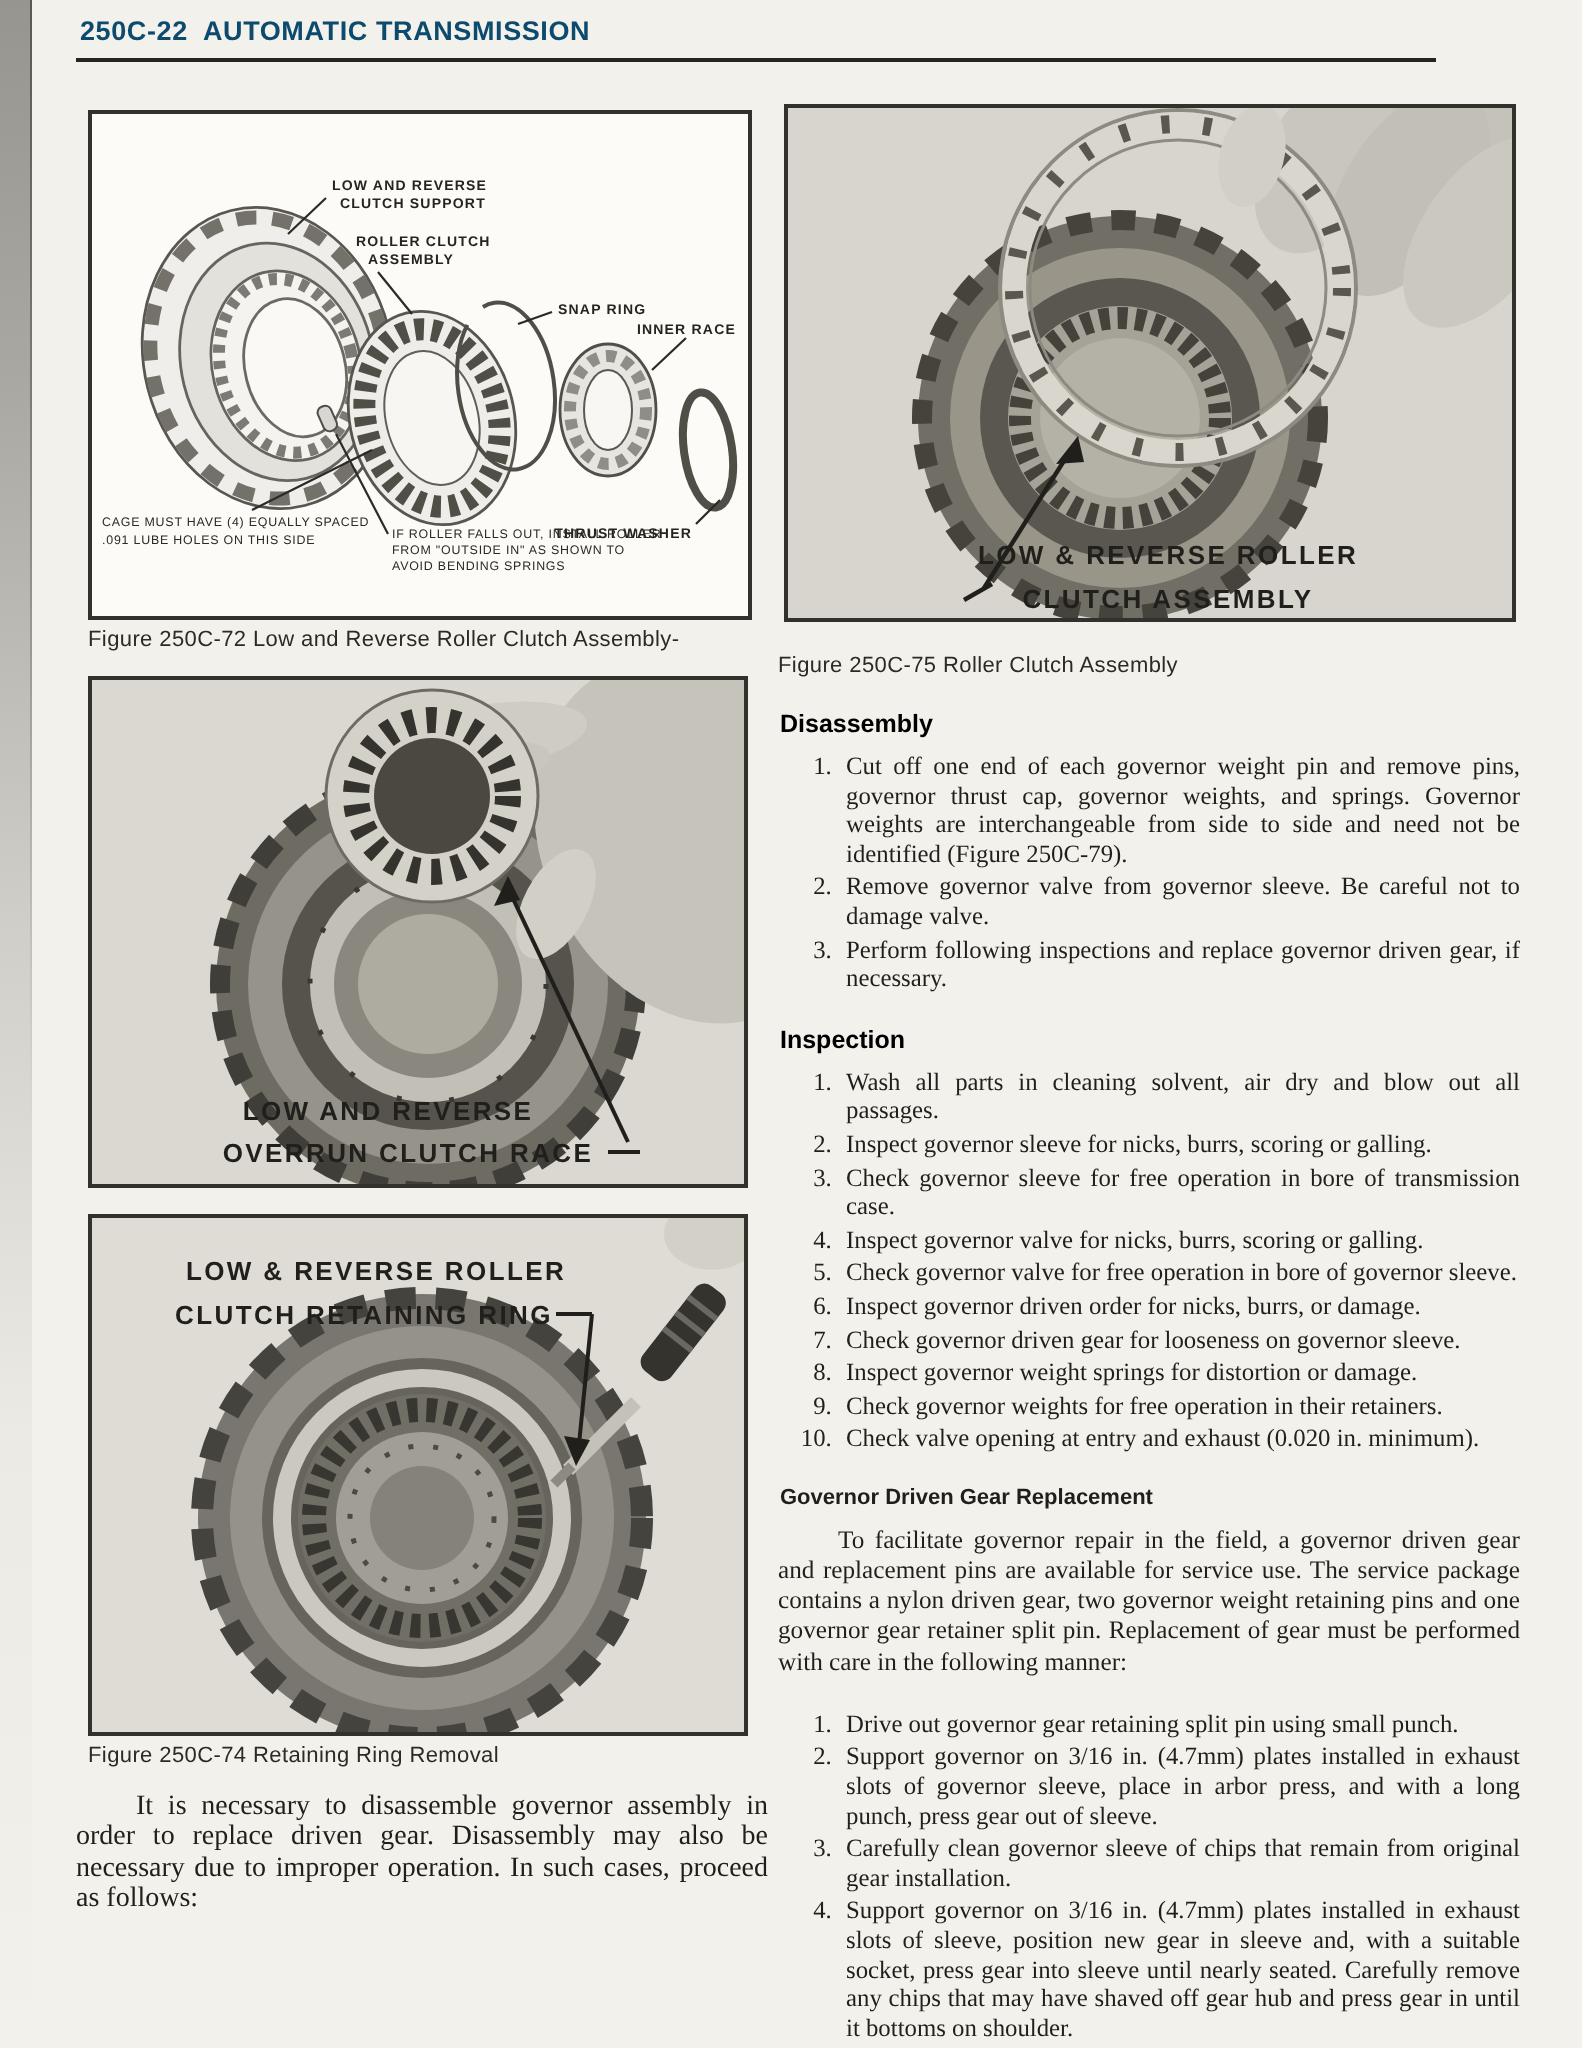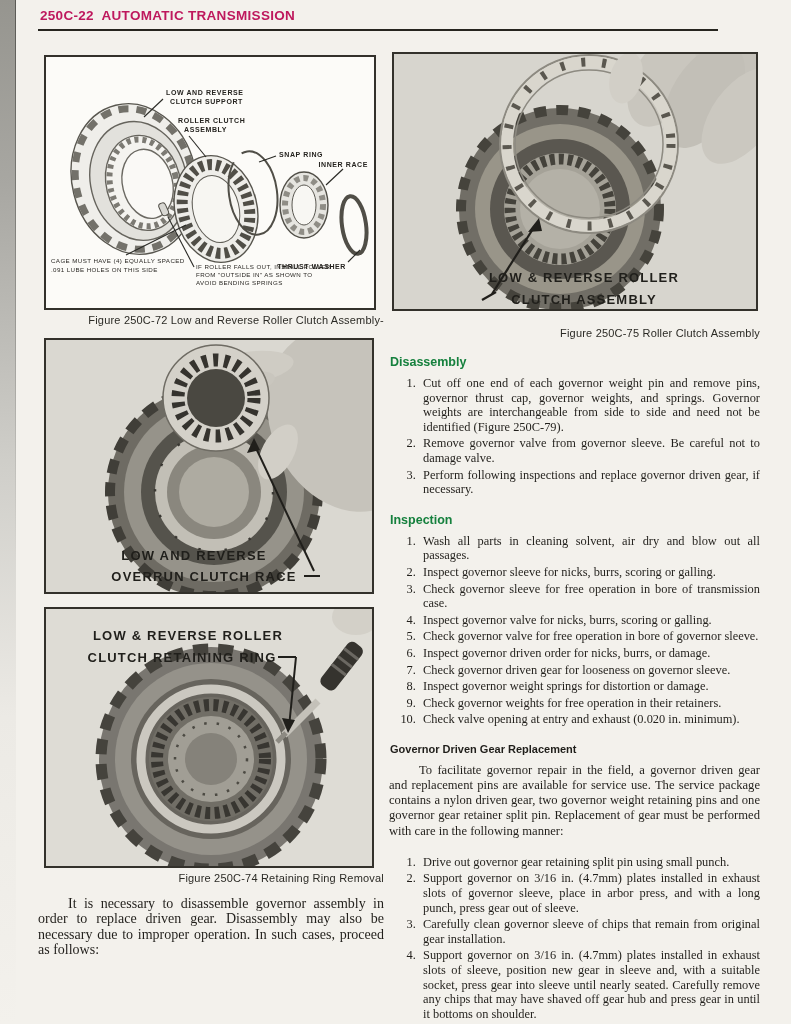--- a/index.html
+++ b/index.html
@@ -3,36 +3,36 @@
 <meta charset="utf-8">
 <style>
   html,body { margin:0; padding:0; background:#ffffff; }
   .page { position:relative; width:791px; height:1024px; background:#f3f1ec;
           font-family:"Liberation Serif", serif; color:#211f1b; overflow:hidden; }
   .scan-strip { position:absolute; left:0; top:0; width:16px; height:100%;
           background:linear-gradient(to bottom,#96958f 0%,#a8a7a2 18%,#cfcec9 45%,#eceae5 70%,#f3f1ec 100%); }
   .scan-strip-edge { position:absolute; left:15px; top:0; width:1px; height:55%;
           background:linear-gradient(to bottom, rgba(40,40,36,.55), rgba(40,40,36,0)); }
   .page-header { position:absolute; left:40px; top:8px; font-family:"Liberation Sans",sans-serif;
-          font-weight:bold; font-size:13.5px; letter-spacing:.3px; white-space:pre; color:#be185d; }
+          font-weight:bold; font-size:13.5px; letter-spacing:.3px; white-space:pre; color:#0c4a6e; }
   .header-rule { position:absolute; left:38px; top:29px; width:680px; height:2px; background:#26251f; }
   .col-left  { position:absolute; left:38px;  top:42px; width:346px; }
   .col-right { position:absolute; left:389px; top:40px; width:371px; }
   figure { margin:0; }
   .figbox { border:2px solid #33312b; background:#737373; }
   .figbox svg { display:block; }
   .fb72 { margin:13px 0 0 6px; width:328px; }
   .fb73 { margin:12px 0 0 6px; width:326px; }
   .fb74 { margin:13px 0 0 6px; width:326px; }
   .fb75 { margin:12px 0 0 3px; width:362px; }
   .figcap { font-family:"Liberation Sans",sans-serif; font-size:11px; color:#2b2a25;
-          text-align:right; margin:4px 0 0 6px; letter-spacing:.2px; }
+          text-align:left; margin:4px 0 0 6px; letter-spacing:.2px; }
   .figcap75 { margin-left:0;margin-top:16px; }
   .lead-par { margin:12px 0 0; font-size:14px; line-height:15.4px; text-align:justify; text-indent:30px; }
-  h3.sub { font-family:"Liberation Sans",sans-serif; font-size:12.5px; margin:16px 0 7px 1px; color:#15803d; }
+  h3.sub { font-family:"Liberation Sans",sans-serif; font-size:12.5px; margin:16px 0 7px 1px; color:#000000; }
   h2.major { font-family:"Liberation Sans",sans-serif; font-size:11px; margin:16px 0 8px 1px; color:#1f1e1a; }
   ol.proc { margin:0; padding-left:30px; font-size:12.4px; line-height:14.6px; text-align:justify; }
   ol.proc li { margin:0 0 2px; padding-left:4px; }
   p.intro { margin:0 0 16px; font-size:12.6px; line-height:15.2px; text-align:justify; text-indent:30px; }
   .f72label  { font-family:"Liberation Sans",sans-serif; font-size:7px;  letter-spacing:.6px; fill:#262420; font-weight:bold; }
   .f72note   { font-family:"Liberation Sans",sans-serif; font-size:6.2px; letter-spacing:.4px; fill:#2b2925; }
   .photolabel{ font-family:"Liberation Sans",sans-serif; font-weight:bold; font-size:13px; letter-spacing:1.2px; fill:#201f1b; }
 </style>
 </head>
 <body>

